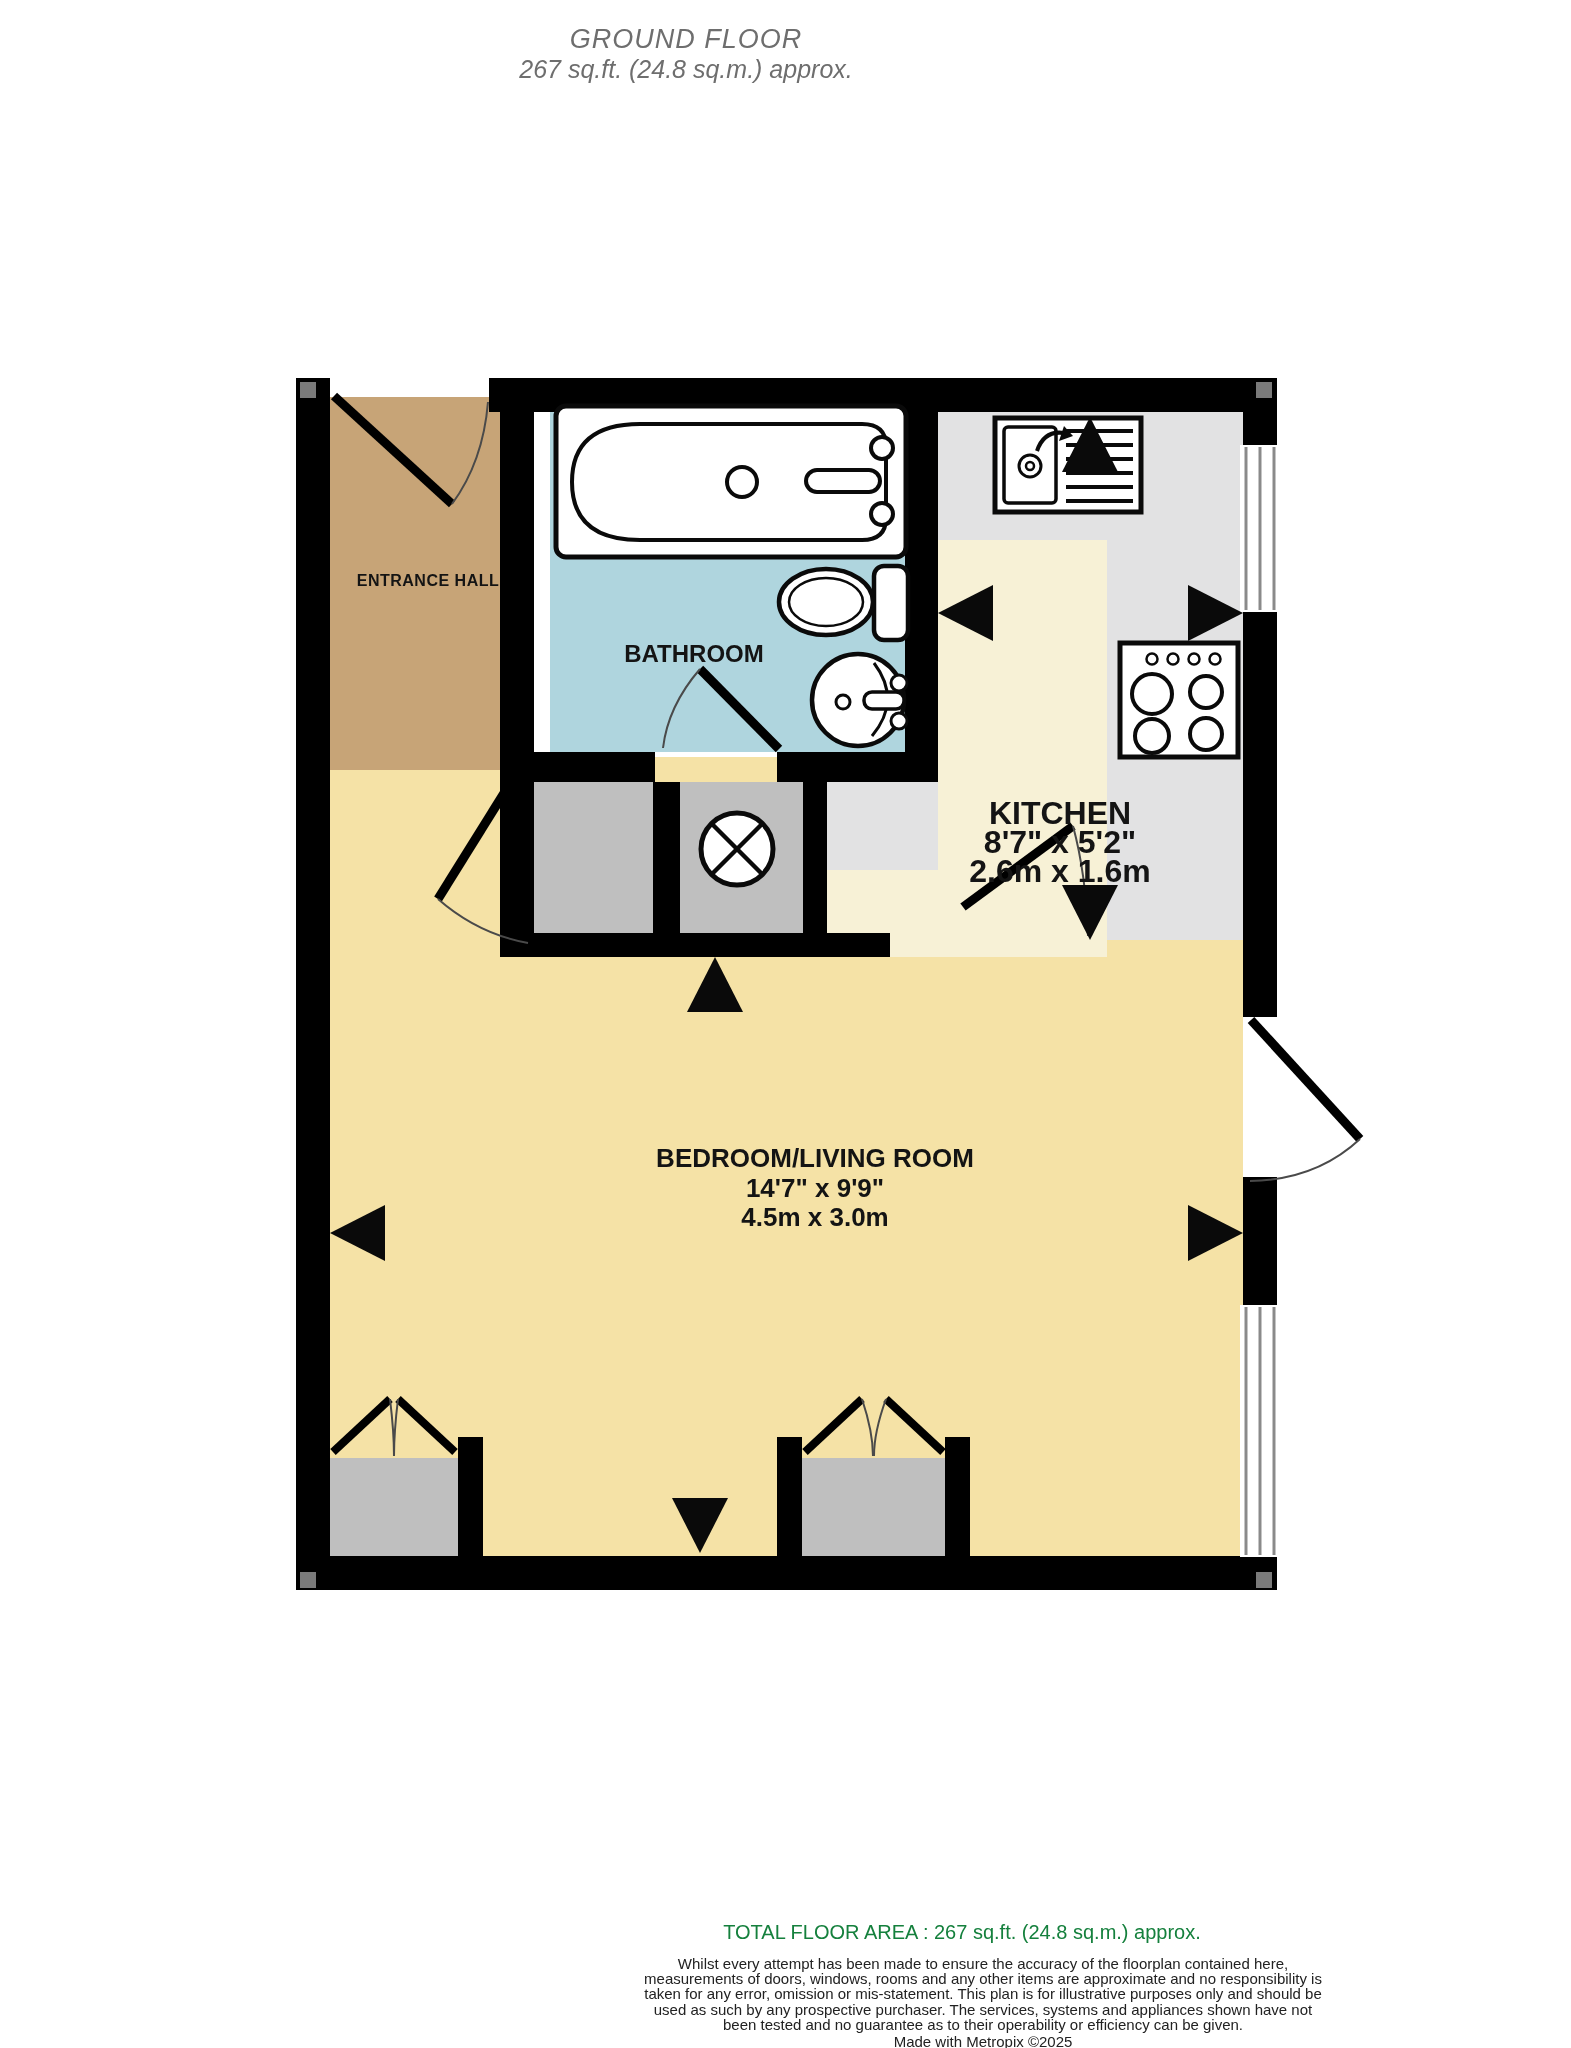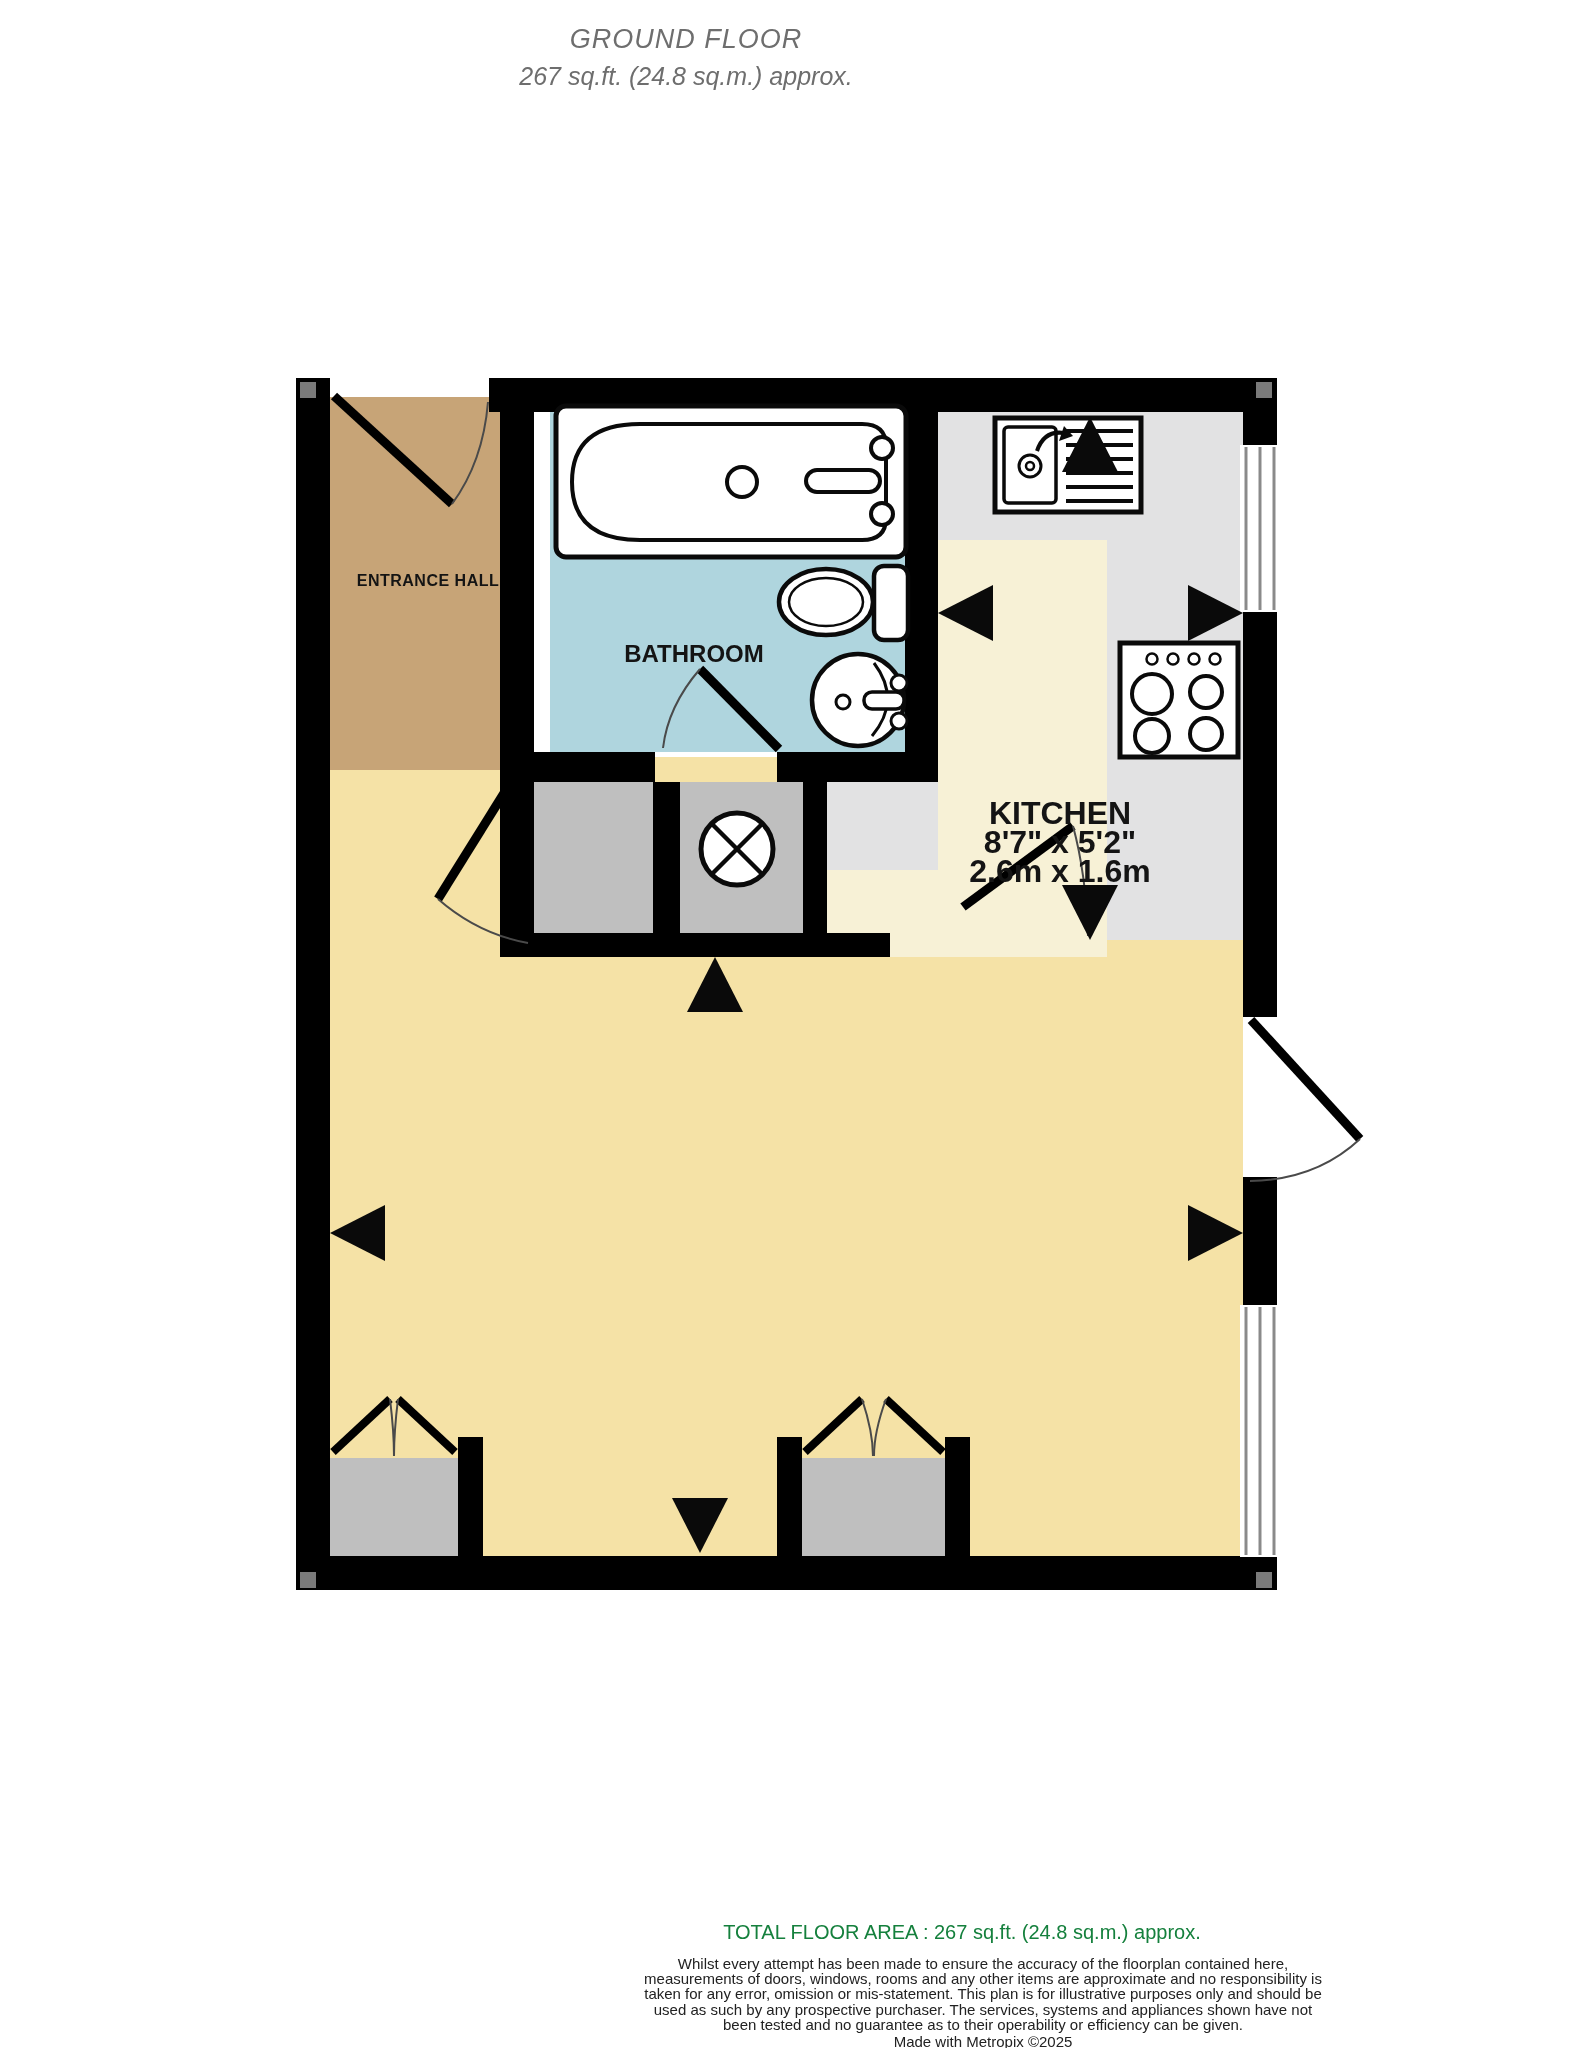--- a/index.html
+++ b/index.html
@@ -9,21 +9,21 @@
   .plan svg{position:absolute;left:0;top:0;}
   .lbl{position:absolute;transform:translateX(-50%);font-weight:700;color:#141414;
        white-space:nowrap;text-align:center;}
   .lbl-hall{left:428px;top:572px;font-size:16px;letter-spacing:.5px;}
   .lbl-bath{left:694px;top:640px;font-size:24px;}
   .lbl-kitchen{left:1060px;top:799px;font-size:32px;line-height:29px;}
   .lbl-bedroom{left:815px;top:1144px;font-size:26px;line-height:29.5px;}
   .title-block{position:absolute;left:686px;top:24px;transform:translateX(-50%);
        text-align:center;color:#6e6e6e;font-style:italic;}
   .title{font-size:27px;letter-spacing:1px;}
-  .subtitle{font-size:25px;margin-top:7px;}
+  .subtitle{font-size:25px;}
   .footer-total{position:absolute;left:962px;top:1921px;transform:translateX(-50%);
        font-size:20px;color:#15803d;white-space:nowrap;}
   .footer-disclaimer{position:absolute;left:983px;top:1956px;transform:translateX(-50%);
        width:690px;font-size:15px;line-height:15.2px;color:#222;text-align:center;}
   .footer-credit{margin-top:2px;text-align:center;}
 </style>
 </head>
 <body>
 
 <div class="plan">
@@ -193,20 +193,25 @@
     </g>
   </svg>
 
   <div class="lbl lbl-hall">ENTRANCE HALL</div>
   <div class="lbl lbl-bath">BATHROOM</div>
   <div class="lbl lbl-kitchen">
     <div>KITCHEN</div>
     <div>8'7" x 5'2"</div>
     <div>2.6m x 1.6m</div>
   </div>
+  <div class="lbl lbl-bedroom">
+    <div>BEDROOM/LIVING ROOM</div>
+    <div>14'7" x 9'9"</div>
+    <div>4.5m x 3.0m</div>
+  </div>
 </div>
 
 <div class="title-block">
   <div class="title">GROUND FLOOR</div>
   <div class="subtitle">267 sq.ft. (24.8 sq.m.) approx.</div>
 </div>
 
 <div class="footer-total">TOTAL FLOOR AREA : 267 sq.ft. (24.8 sq.m.) approx.</div>
 <div class="footer-disclaimer">
   <div>Whilst every attempt has been made to ensure the accuracy of the floorplan contained here, measurements of doors, windows, rooms and any other items are approximate and no responsibility is taken for any error, omission or mis-statement. This plan is for illustrative purposes only and should be used as such by any prospective purchaser. The services, systems and appliances shown have not been tested and no guarantee as to their operability or efficiency can be given.</div>

